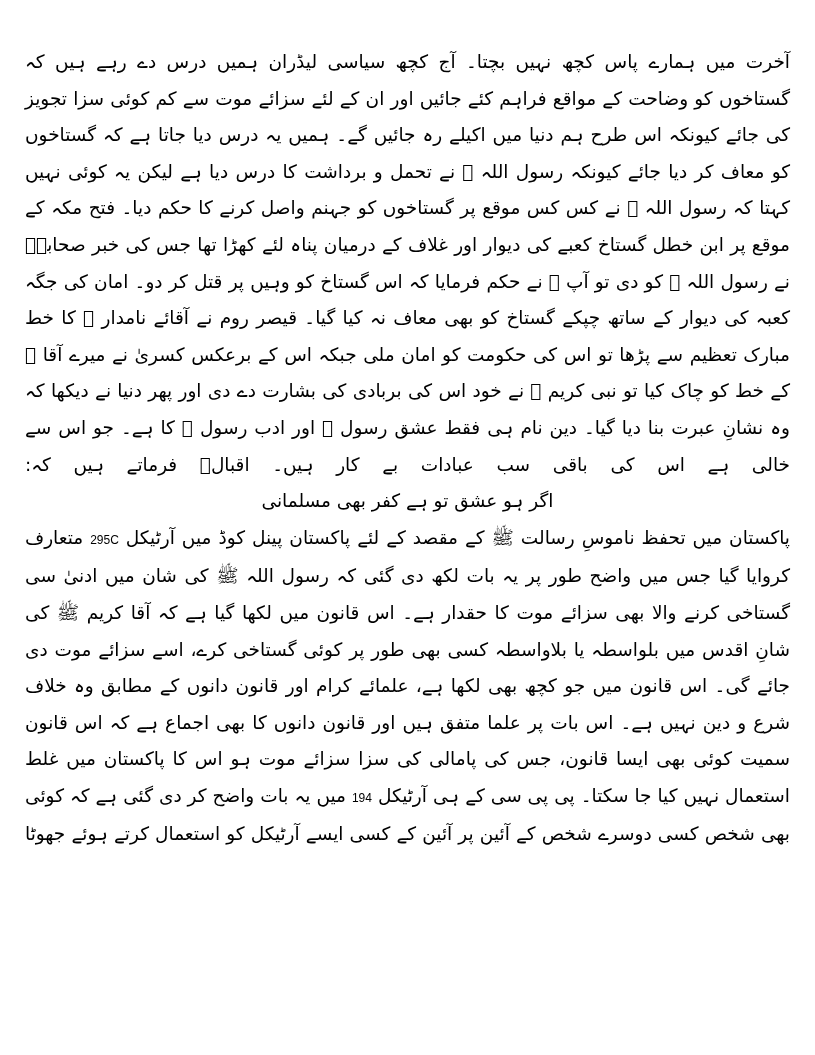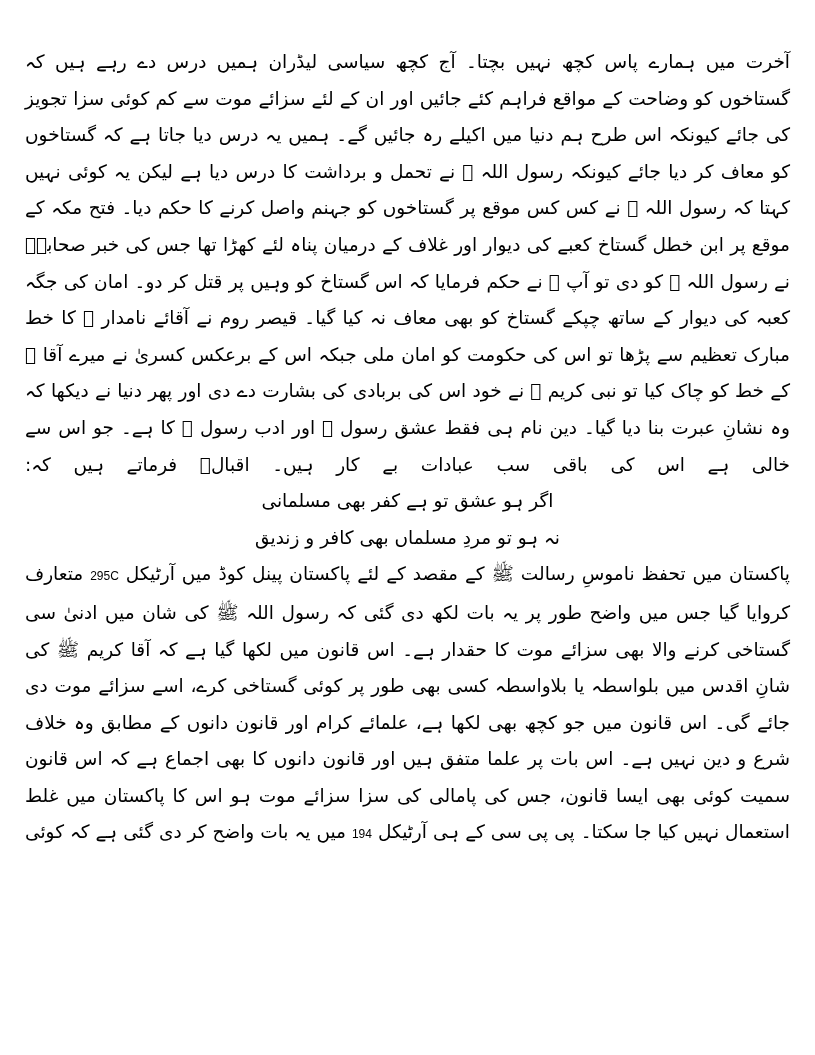--- a/index.html
+++ b/index.html
@@ -67,19 +67,18 @@
 </head>
 <body>
 
 <div class="page">
   <div class="doc-body">
 
     <p class="para para-one">آخرت میں ہمارے پاس کچھ نہیں بچتا۔ آج کچھ سیاسی لیڈران ہمیں درس دے رہے ہیں کہ گستاخوں کو وضاحت کے مواقع فراہم کئے جائیں اور ان کے لئے سزائے موت سے کم کوئی سزا تجویز کی جائے کیونکہ اس طرح ہم دنیا میں اکیلے رہ جائیں گے۔ ہمیں یہ درس دیا جاتا ہے کہ گستاخوں کو معاف کر دیا جائے کیونکہ رسول اللہ ﷺ نے تحمل و برداشت کا درس دیا ہے لیکن یہ کوئی نہیں کہتا کہ رسول اللہ ﷺ نے کس کس موقع پر گستاخوں کو جہنم واصل کرنے کا حکم دیا۔ فتح مکہ کے موقع پر ابن خطل گستاخ کعبے کی دیوار اور غلاف کے درمیان پناہ لئے کھڑا تھا جس کی خبر صحابہؓ نے رسول اللہ ﷺ کو دی تو آپ ﷺ نے حکم فرمایا کہ اس گستاخ کو وہیں پر قتل کر دو۔ امان کی جگہ کعبہ کی دیوار کے ساتھ چپکے گستاخ کو بھی معاف نہ کیا گیا۔ قیصر روم نے آقائے نامدار ﷺ کا خط مبارک تعظیم سے پڑھا تو اس کی حکومت کو امان ملی جبکہ اس کے برعکس کسریٰ نے میرے آقا ﷺ کے خط کو چاک کیا تو نبی کریم ﷺ نے خود اس کی بربادی کی بشارت دے دی اور پھر دنیا نے دیکھا کہ وہ نشانِ عبرت بنا دیا گیا۔ دین نام ہی فقط عشق رسول ﷺ اور ادب رسول ﷺ کا ہے۔ جو اس سے خالی ہے اس کی باقی سب عبادات بے کار ہیں۔ اقبالؒ فرماتے ہیں کہ:</p>
 
     <div class="couplet">
       <span class="couplet-line">اگر ہو عشق تو ہے کفر بھی مسلمانی</span>
-      <span class="couplet-line">نہ ہو تو مردِ مسلماں بھی کافر و زندیق</span>
     </div>
 
     <p class="para para-two" id="paragraph-two"><span>پاکستان میں تحفظ ناموسِ رسالت ﷺ کے مقصد کے لئے پاکستان پینل کوڈ میں آرٹیکل </span><span class="latin">295C</span><span> متعارف کروایا گیا جس میں واضح طور پر یہ بات لکھ دی گئی کہ رسول اللہ ﷺ کی شان میں ادنیٰ سی گستاخی کرنے والا بھی سزائے موت کا حقدار ہے۔ اس قانون میں لکھا گیا ہے کہ آقا کریم ﷺ کی شانِ اقدس میں بلواسطہ یا بلاواسطہ کسی بھی طور پر کوئی گستاخی کرے، اسے سزائے موت دی جائے گی۔ اس قانون میں جو کچھ بھی لکھا ہے، علمائے کرام اور قانون دانوں کے مطابق وہ خلاف شرع و دین نہیں ہے۔ اس بات پر علما متفق ہیں اور قانون دانوں کا بھی اجماع ہے کہ اس قانون سمیت کوئی بھی ایسا قانون، جس کی پامالی کی سزا سزائے موت ہو اس کا پاکستان میں غلط استعمال نہیں کیا جا سکتا۔ پی پی سی کے ہی آرٹیکل </span><span class="latin">194</span><span> میں یہ بات واضح کر دی گئی ہے کہ کوئی بھی شخص کسی دوسرے شخص کے آئین پر آئین کے کسی ایسے آرٹیکل کو استعمال کرتے ہوئے جھوٹا مقدمہ کرے جس کی سزا موت ہے تو الزام غلط ثابت ہونے پر مدعی اور گواہوں کو عمر قید کی سزا ہو گی اور اگر جھوٹے مقدمے میں مخالف فریق کو تختہ دار میں لٹکا دیا جائے تو جھوٹا الزام لگانے والے اور جھوٹی گواہی دینے والوں کو بھی سزائے موت ہی ہو گی۔ یہ قانون پاکستان میں تمام ایسے قوانین کی حفاظت کرتا ہے جن کی سزا سزائے موت ہے۔ اس کی موجودگی میں کسی بھی قانون کا غلط استعمال نہیں کیا جا سکتا۔ جو لوگ آرٹیکل </span><span class="latin">295C</span><span> میں ترمیم کی بات کرتے ہیں انہیں لوگوں کے سامنے جھوٹ بولنے پر شرم آنی چاہیے۔ ایک عورت نے میرے آقا کریم ﷺ کی شان میں گستاخی کی تو کسی بھی فردِ واحد نے قانون کو اپنے ہاتھ میں لے کر اسے قتل نہیں کیا بلکہ اس کا کیس لے کر عاشقان مصطفی ﷺ </span></p>
 
   </div>
 </div>
 
 </body></html>

